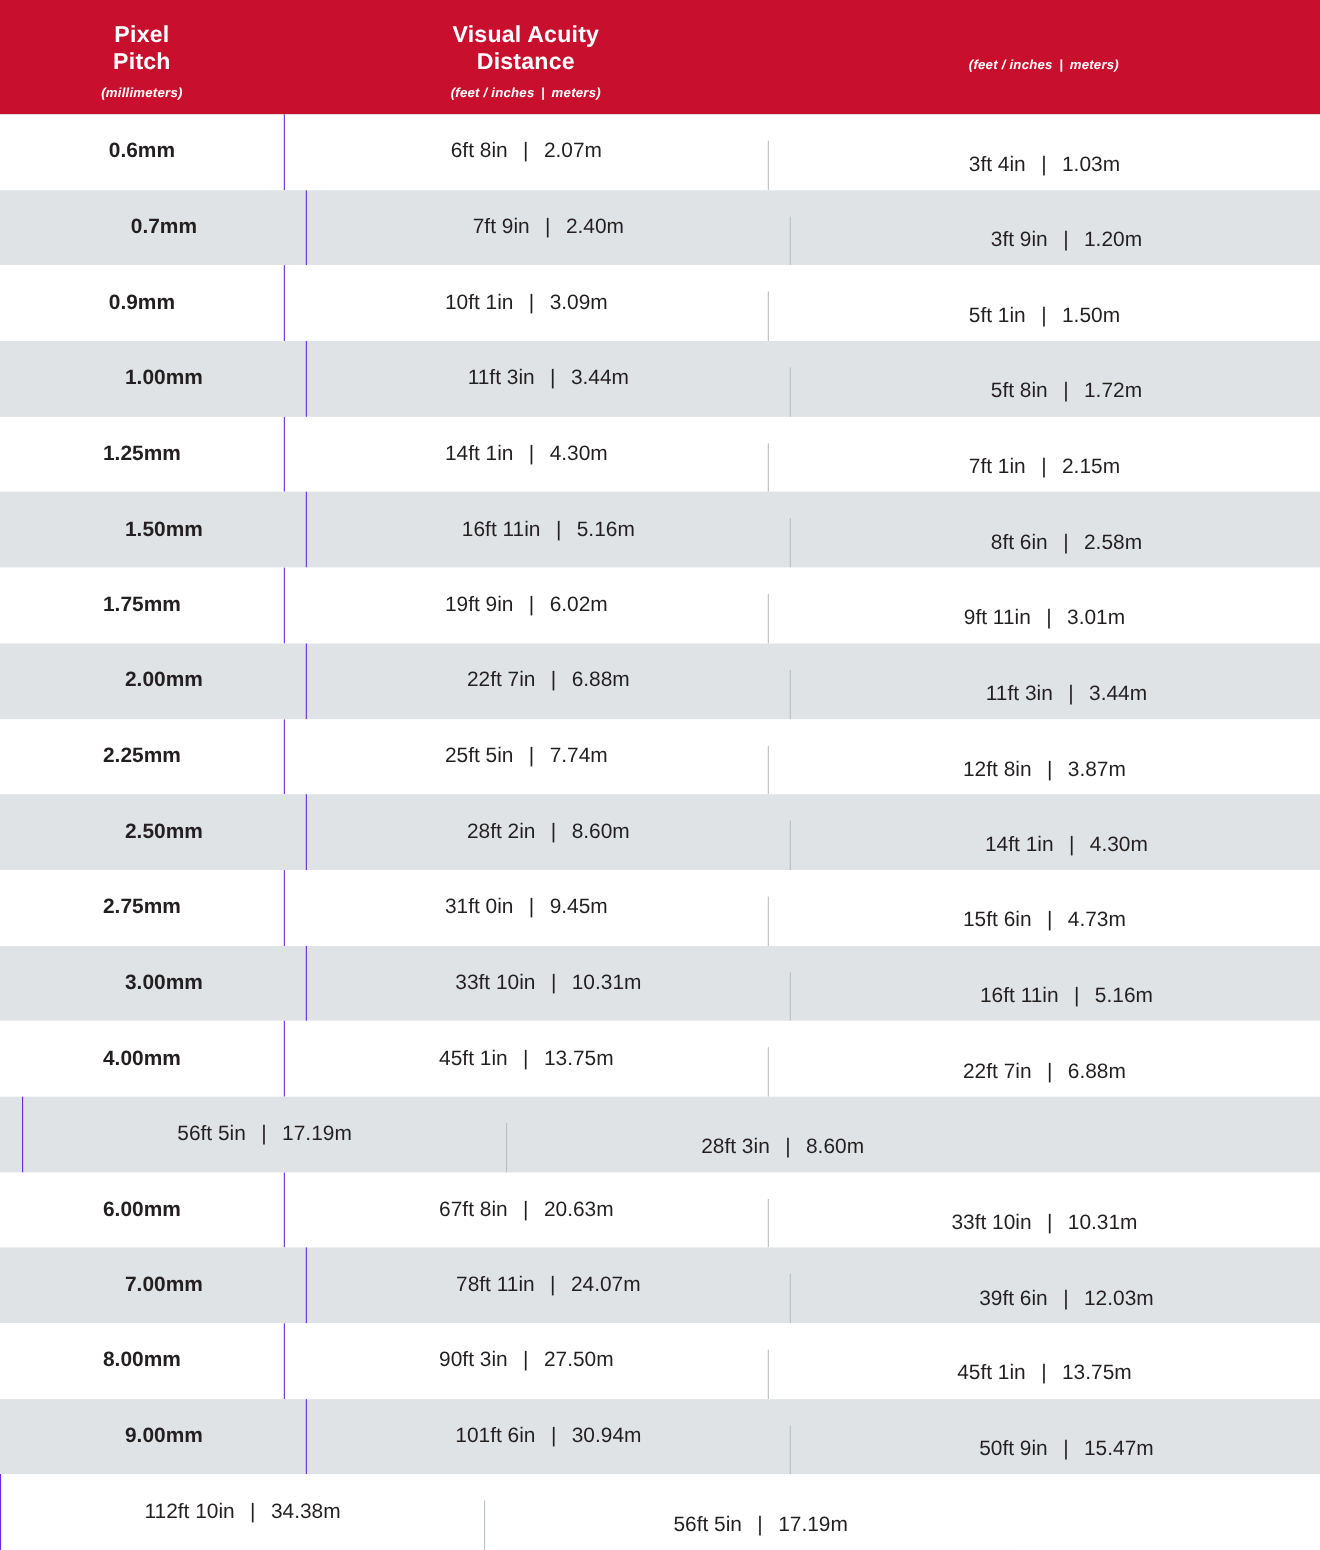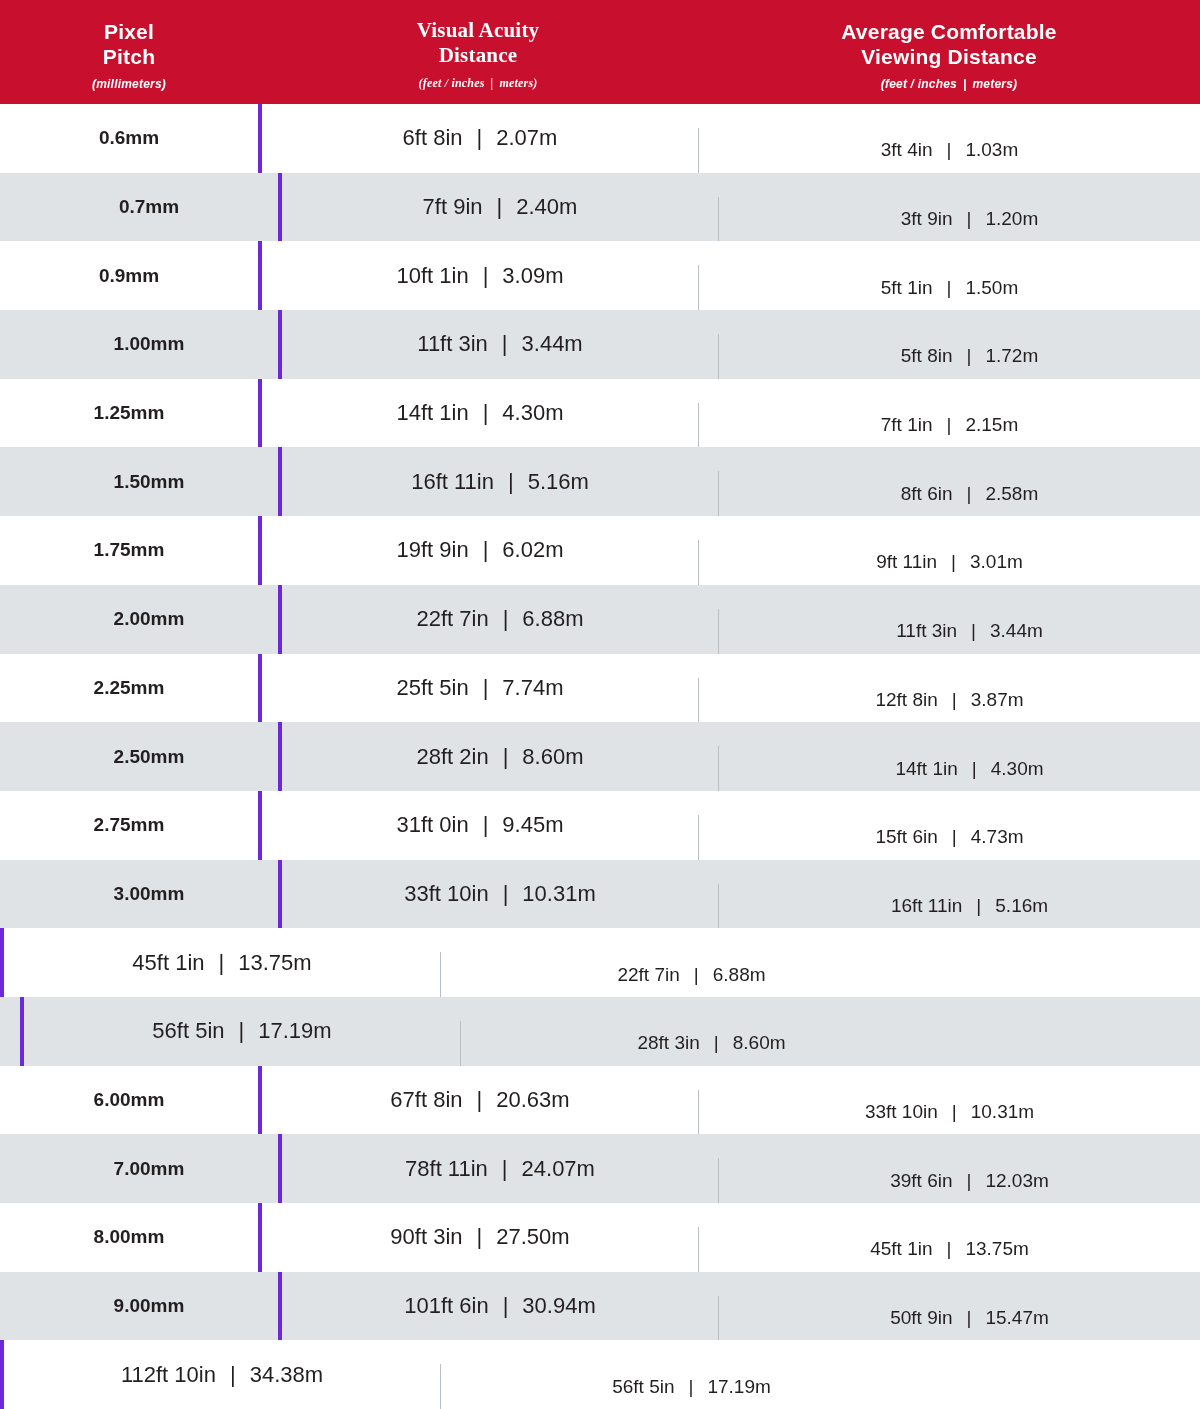--- a/index.html
+++ b/index.html
@@ -34,21 +34,21 @@
   .thead .cell {
     display: flex;
     flex-direction: column;
     align-items: center;
     justify-content: center;
     color: #ffffff;
     box-sizing: border-box;
     padding: 15px 8px 10px;
   }
   .col-1 { width: 258px; flex: 0 0 258px; }
-  .col-2 { width: 440px; flex: 0 0 440px; font-family: Liberation Serif, serif; }
+  .col-2 { width: 440px; flex: 0 0 440px; }
   .col-3 { width: 502px; flex: 0 0 502px; }
 
   .th-title {
     font-size: 21px;
     font-weight: bold;
     line-height: 25px;
     text-align: center;
     letter-spacing: 0.2px;
   }
   .th-sub {
@@ -86,24 +86,24 @@
     box-sizing: border-box;
     color: #231f20;
   }
   .row .cell.c1 {
     font-size: 19px;
     font-weight: bold;
     width: 258px;
     flex: 0 0 258px;
   }
   .row .cell.c2 {
-    font-size: 22px;
+    font-size: 19px;
     width: 440px;
     flex: 0 0 440px;
-    border-left: 4px solid #6d28d9;
+    border-left: 1px solid #6d28d9;
   }
   .row .cell.c3 {
     font-size: 19px;
     width: 502px;
     flex: 0 0 502px;
     border-left: 1px solid #b9bfc2;
     margin-top: 24px;
   }
   .measure {
     display: inline-flex;
@@ -136,24 +136,20 @@
     <div class="cell col-2">
       <div class="th-title">
         <span>Visual Acuity</span><br>
         <span>Distance</span>
       </div>
       <div class="th-sub">
         <span>(feet / inches</span><span class="sep">|</span><span>meters)</span>
       </div>
     </div>
     <div class="cell col-3">
-      <div class="th-title">
-        <span>Average Comfortable</span><br>
-        <span>Viewing Distance</span>
-      </div>
       <div class="th-sub">
         <span>(feet / inches</span><span class="sep">|</span><span>meters)</span>
       </div>
     </div>
   </div>
 
   <div class="tbody" id="tbody">
       <div class="row">
         <div class="cell c1">0.6mm</div>
         <div class="cell c2">
@@ -352,20 +348,21 @@
         </div>
         <div class="cell c3">
           <span class="measure">
             <span class="val-ft">16ft 11in</span>
             <span class="bar">|</span>
             <span class="val-m">5.16m</span>
           </span>
         </div>
       </div>
       <div class="row">
+        <div class="cell c1">4.00mm</div>
         <div class="cell c2">
           <span class="measure">
             <span class="val-ft">45ft 1in</span>
             <span class="bar">|</span>
             <span class="val-m">13.75m</span>
           </span>
         </div>
         <div class="cell c3">
           <span class="measure">
             <span class="val-ft">22ft 7in</span>

